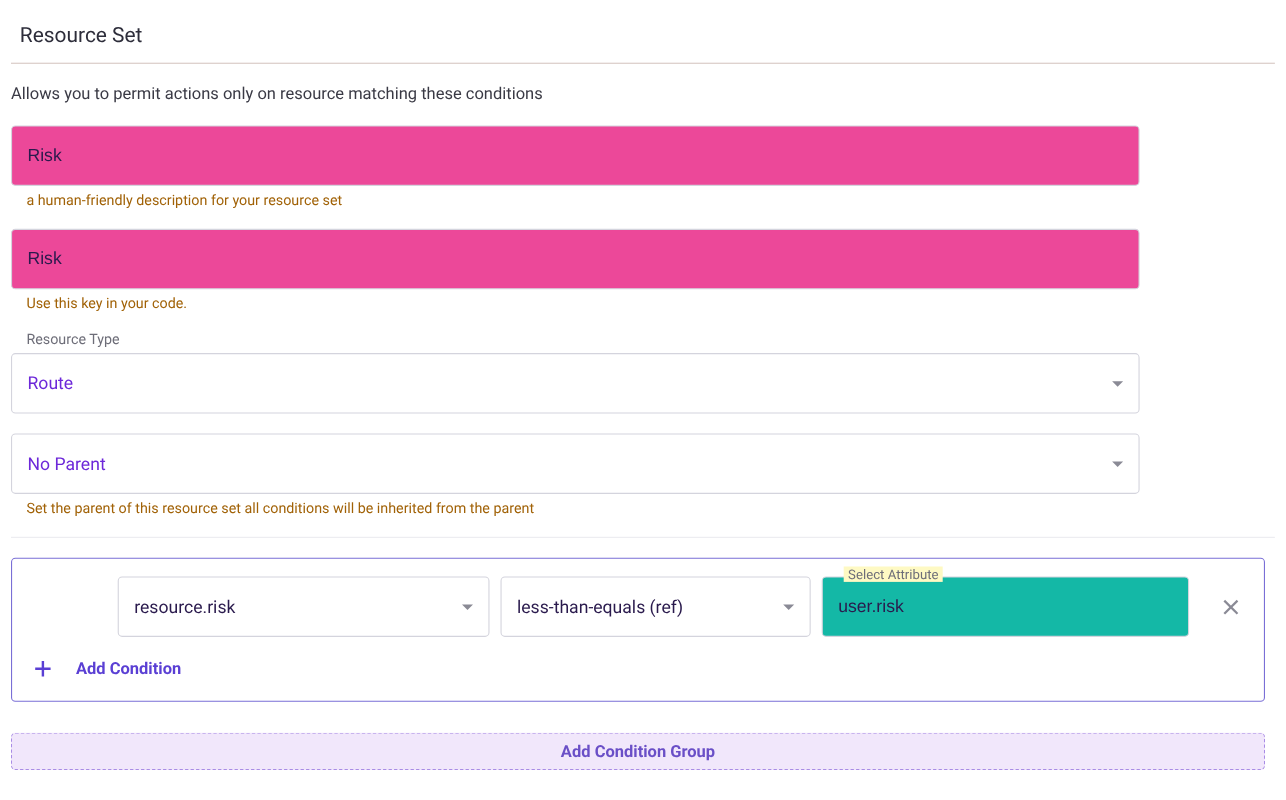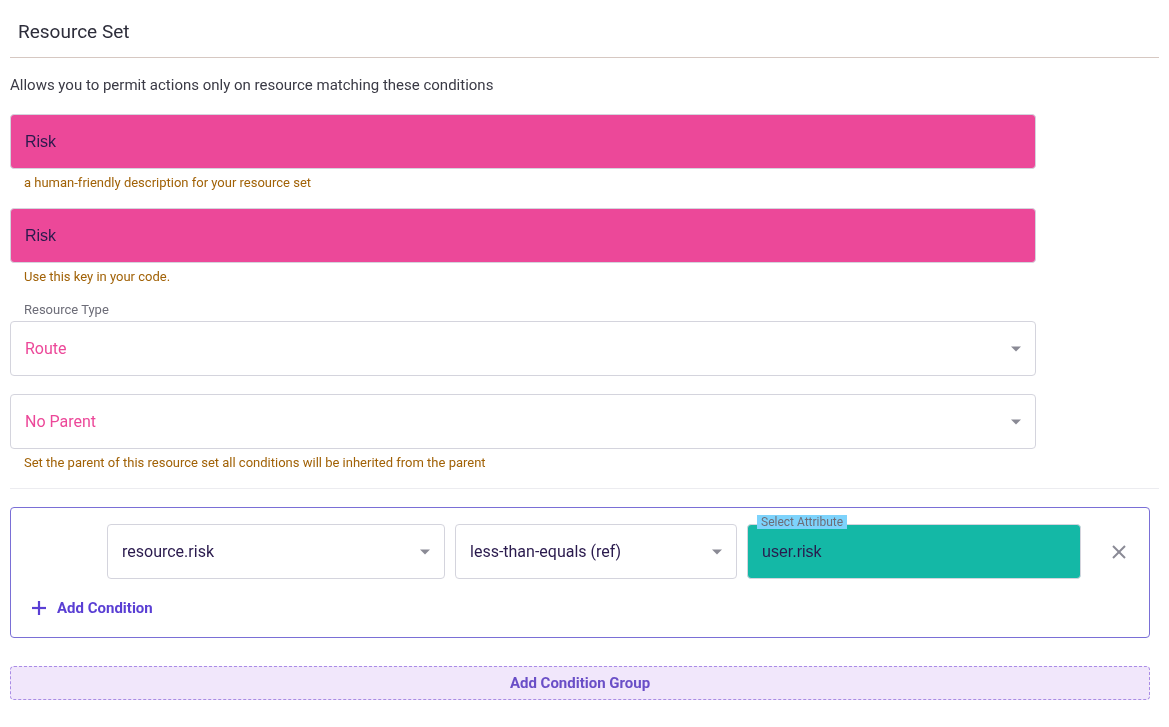--- a/index.html
+++ b/index.html
@@ -55,21 +55,21 @@
       position: relative;
       width: 1026px;
     }
     .select-input {
       width: 100%;
       height: 55px;
       border: 1px solid #d4d4dd;
       border-radius: 4px;
       padding: 0 14px;
       font-size: 16px;
-      color: #ec4899;
+      color: #6d28d9;
       background: #fff;
       display: flex;
       align-items: center;
       cursor: pointer;
       position: relative;
     }
     .caret {
       position: absolute;
       right: 14px;
       top: 50%;
@@ -115,22 +115,22 @@
       cursor: pointer;
     }
     .cond-select.op { width: 282px; }
     .attr-wrap {
       position: relative;
       width: 338px;
     }
     .attr-label {
       position: absolute;
       top: -9px;
-      left: 10px;
-      background: #7dd3fc;
+      left: 20px;
+      background: #fef9c3;
       padding: 0 4px;
       font-size: 12px;
       color: #6d6d78;
     }
     .attr-input {
       width: 100%;
       height: 55px;
       border: 1px solid #d4d4dd;
       border-radius: 4px;
       padding: 0 14px;
@@ -142,21 +142,21 @@
     .delete-cond {
       width: 28px; height: 28px;
       display: flex; align-items: center; justify-content: center;
       cursor: pointer;
       color: #7a7a85;
       margin-left: 14px;
     }
     .add-condition-btn {
       display: inline-flex;
       align-items: center;
-      gap: 10px;
+      gap: 22px;
       color: #5a3fd4;
       font-weight: 700;
       font-size: 15px;
       cursor: pointer;
       padding: 4px;
     }
     .plus-icon {
       width: 16px; height: 16px;
       stroke: #5a3fd4;
       stroke-width: 2.2;

